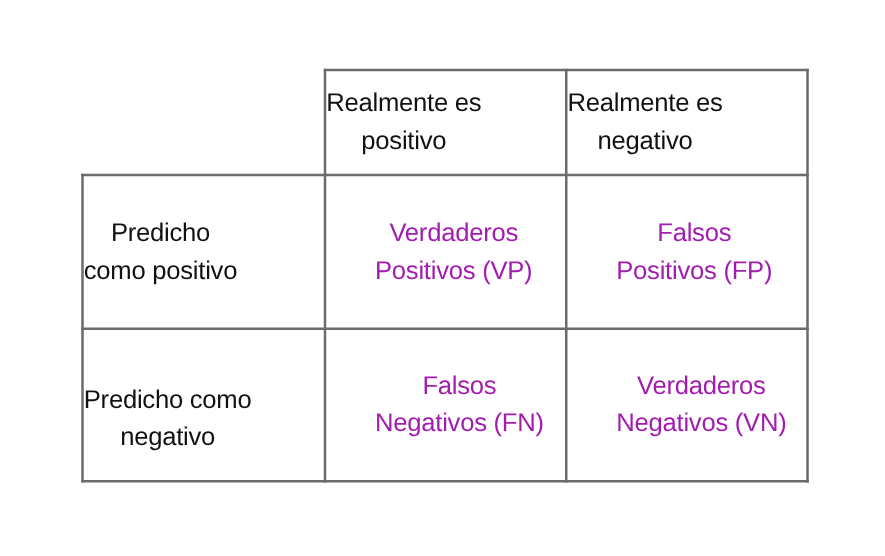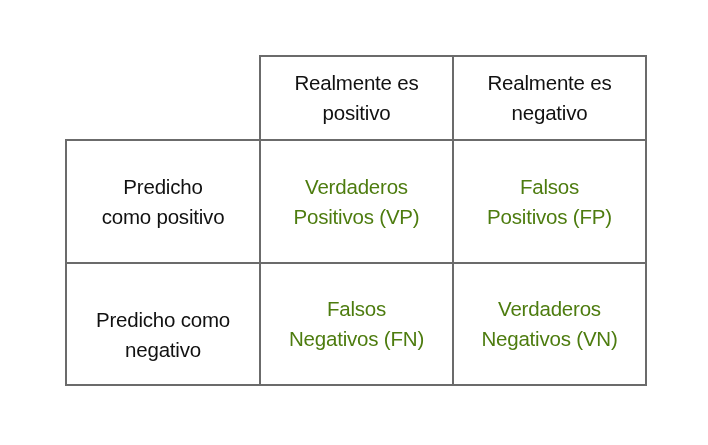--- a/index.html
+++ b/index.html
@@ -12,32 +12,31 @@
       height: 445px;
       position: relative;
       overflow: hidden;
       font-family: "Liberation Sans", "DejaVu Sans", sans-serif;
     }
     .cell {
       position: absolute;
       box-sizing: border-box;
       display: flex;
       align-items: center;
-      justify-content: center;
       text-align: center;
       font-size: 20.5px;
       line-height: 30px;
       color: #111111;
       letter-spacing: -0.2px;
     }
     .cell .txt {
       display: block;
       white-space: pre-line;
     }
-    .blue { color: #4d7c0f; }
+    .blue { color: #a21caf; padding-left: 39px; }
     
     .line {
       position: absolute;
       background: #6b6b6b;
     }
   </style>
 </head>
 <body>
 
 <div>

